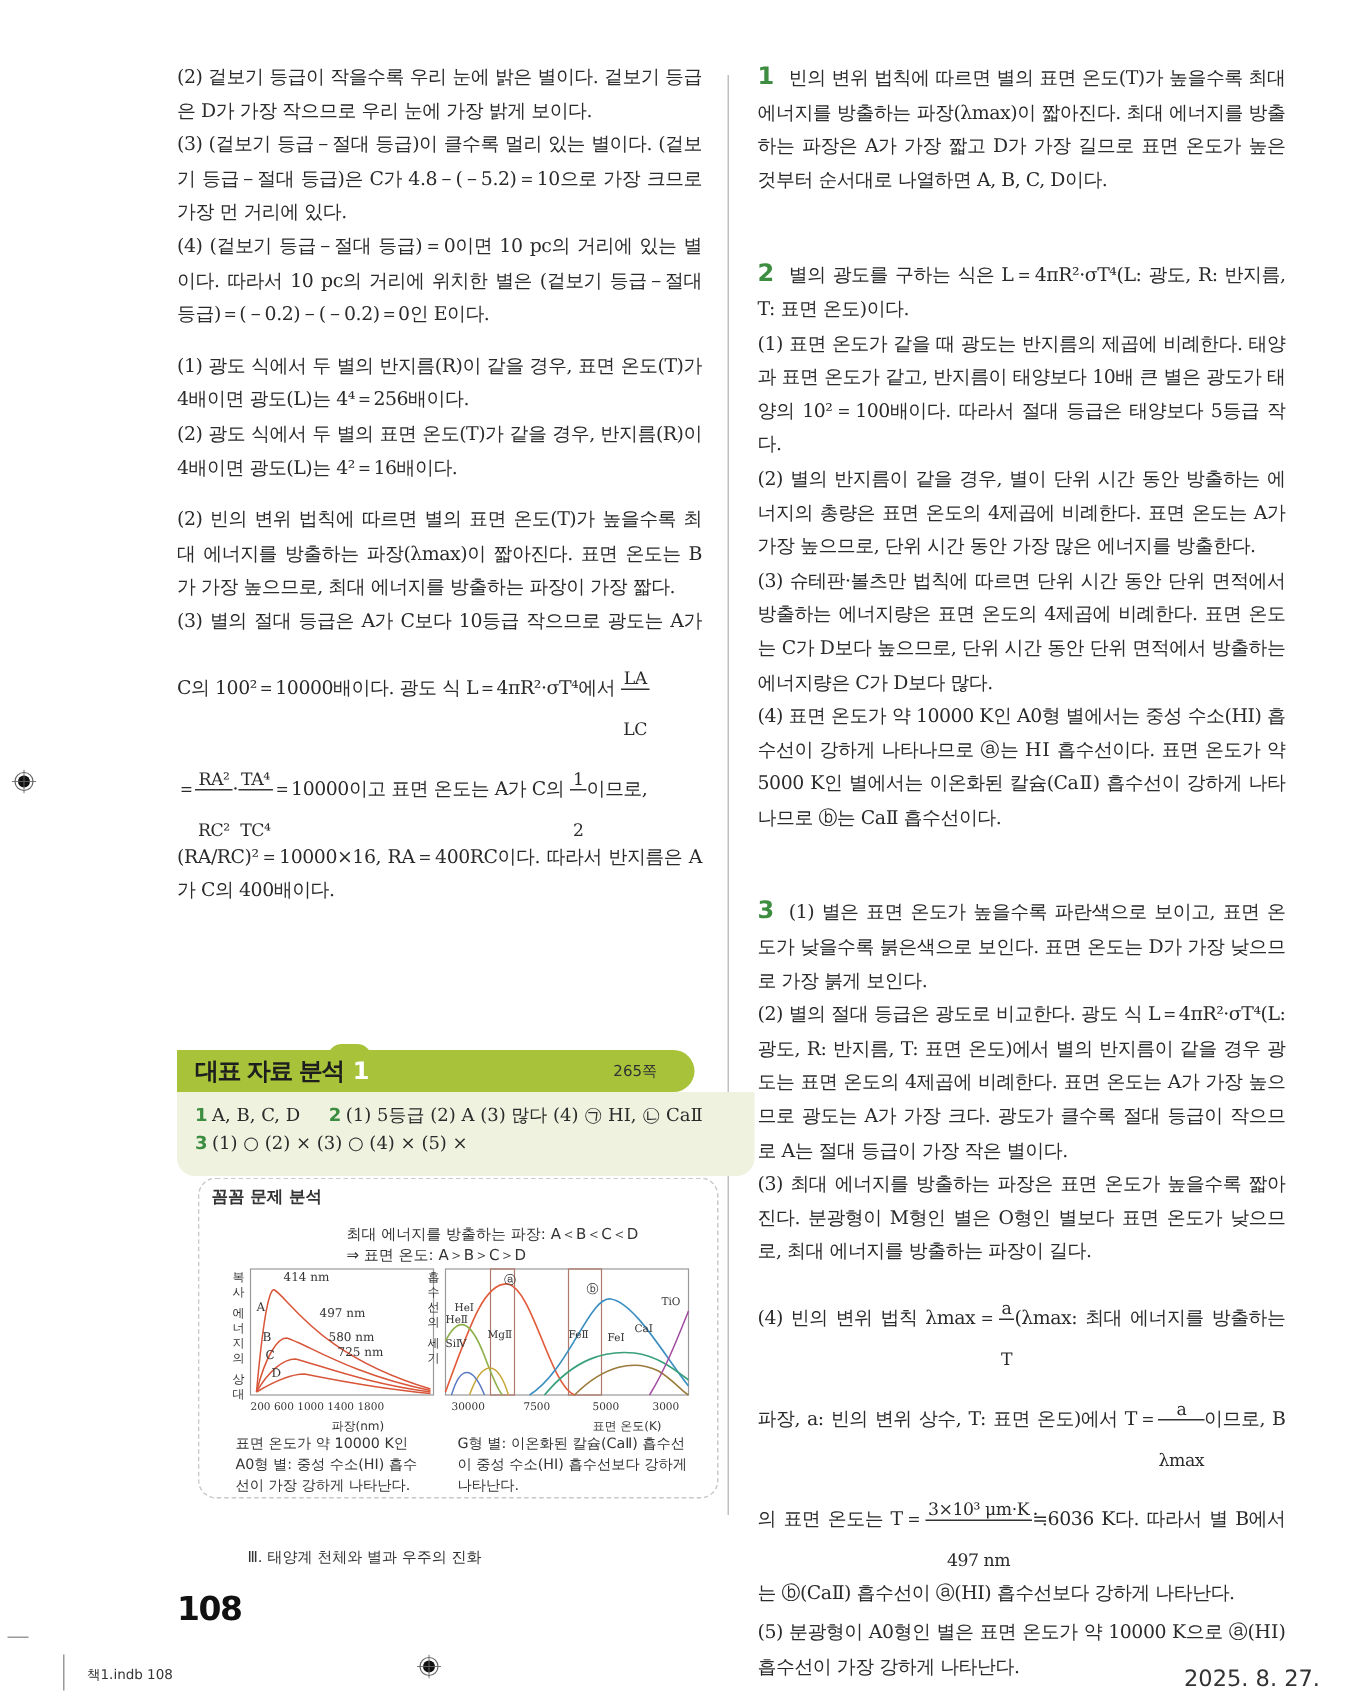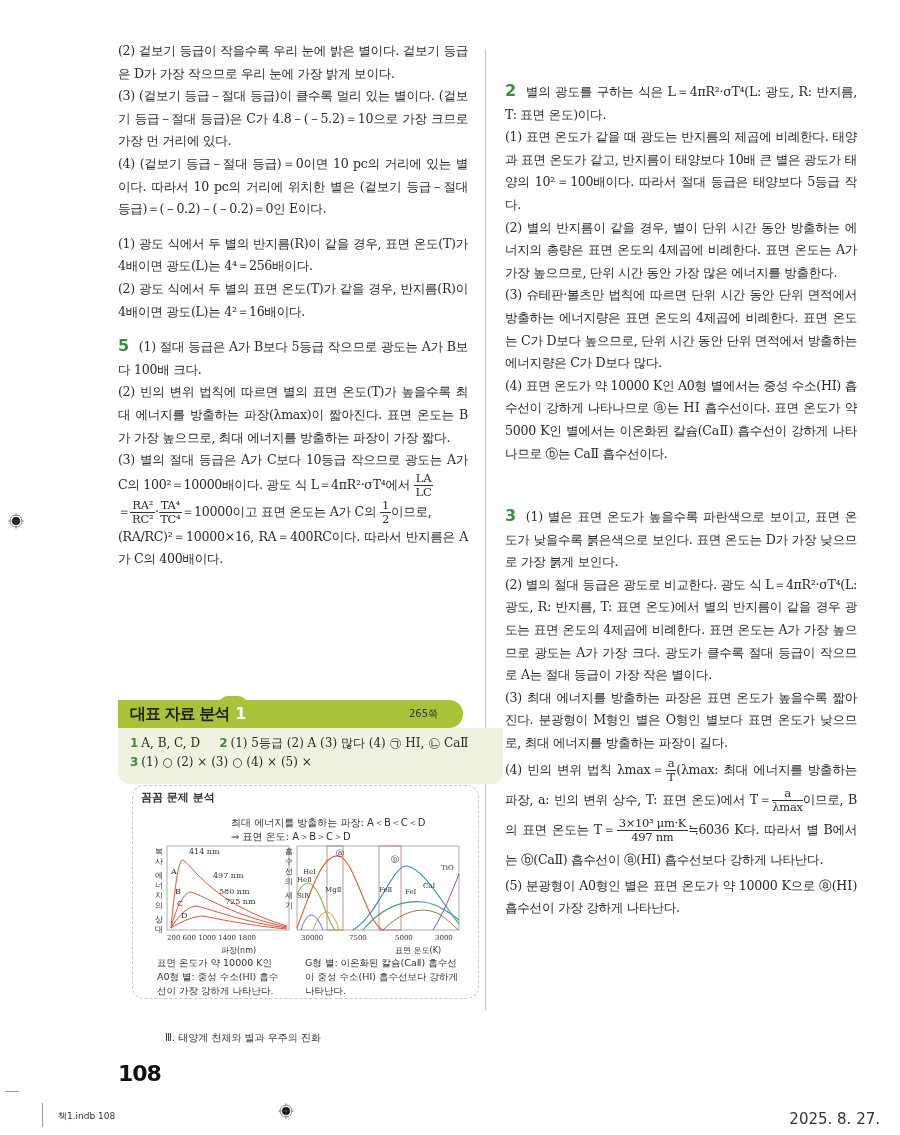--- a/index.html
+++ b/index.html
@@ -7,21 +7,21 @@
          font-family:"DejaVu Serif", serif; color:#2a2a2a; }
   .col { position:absolute; font-size:12.6px; line-height:22.6px; letter-spacing:-0.3px; }
   #left { left:118px; top:40px; width:350px; }
   #right { left:505px; top:40px; width:352px; }
   .divider { position:absolute; left:485px; top:50px; width:1px; height:960px; background:#bfbfbf; }
   p { margin:0; text-align:justify; }
   .qnum { font-family:"DejaVu Sans", sans-serif; font-weight:bold; color:#3c8d40; font-size:16px; margin-right:10px; }
   .gap-s { height:12px; }
   .gap-l { height:40px; }
   .frac { display:inline-block; vertical-align:middle; text-align:center; font-size:11.5px; line-height:13px; }
-  .frac span { display:block; }
+  .frac span { display:block;margin-top:20px; }
   .frac .num { border-bottom:1px solid #333; padding:0 2px; }
   
   .ansbox { position:absolute; left:118px; top:680px; width:345px; height:88px;margin-top:16px; }
   .ansbox .head { position:absolute; left:0; top:4px; width:345px; height:28px; background:#a8c33a;
          border-radius:0 14px 14px 0; }
   .ansbox .tab { position:absolute; left:100px; top:0; width:30px; height:10px; background:#a8c33a; border-radius:10px 10px 0 0; }
   .ansbox .title { position:absolute; left:12px; top:8px; font-family:"DejaVu Sans", sans-serif; font-weight:bold; font-size:16px; color:#1e1e1e; letter-spacing:-1px; }
   .ansbox .title .n { color:#fff; margin-left:6px; }
   .ansbox .page { position:absolute; right:25px; top:11px; font-family:"DejaVu Sans", sans-serif; font-size:10px; color:#333; }
   .ansbox .body { position:absolute; left:0; top:32px; width:345px; height:56px; background:#eef2df; border-radius:0 0 12px 12px;padding-left:40px; }
@@ -59,21 +59,20 @@
 <div class="divider"></div>
 
 <div id="left" class="col">
   <p>(2) 겉보기 등급이 작을수록 우리 눈에 밝은 별이다. 겉보기 등급은 D가 가장 작으므로 우리 눈에 가장 밝게 보이다.</p>
   <p>(3) (겉보기 등급－절대 등급)이 클수록 멀리 있는 별이다. (겉보기 등급－절대 등급)은 C가 4.8－(－5.2)＝10으로 가장 크므로 가장 먼 거리에 있다.</p>
   <p>(4) (겉보기 등급－절대 등급)＝0이면 10 pc의 거리에 있는 별이다. 따라서 10 pc의 거리에 위치한 별은 (겉보기 등급－절대 등급)＝(－0.2)－(－0.2)＝0인 E이다.</p>
   <div class="gap-s"></div>
   <p>(1) 광도 식에서 두 별의 반지름(R)이 같을 경우, 표면 온도(T)가 4배이면 광도(L)는 4⁴＝256배이다.</p>
   <p>(2) 광도 식에서 두 별의 표면 온도(T)가 같을 경우, 반지름(R)이 4배이면 광도(L)는 4²＝16배이다.</p>
   <div class="gap-s"></div>
-  <p><span class="qnum">5</span><span>(1) 절대 등급은 A가 B보다 5등급 작으므로 광도는 A가 B보다 100배 크다.</span></p>
   <p>(2) 빈의 변위 법칙에 따르면 별의 표면 온도(T)가 높을수록 최대 에너지를 방출하는 파장(λmax)이 짧아진다. 표면 온도는 B가 가장 높으므로, 최대 에너지를 방출하는 파장이 가장 짧다.</p>
   <p><span>(3) 별의 절대 등급은 A가 C보다 10등급 작으므로 광도는 A가 C의 100²＝10000배이다. 광도 식 L＝4πR²·σT⁴에서</span>
     <span class="frac"><span class="num">LA</span><span>LC</span></span>
   </p>
   <p>＝<span class="frac"><span class="num">RA²</span><span>RC²</span></span>·<span class="frac"><span class="num">TA⁴</span><span>TC⁴</span></span><span>＝10000이고 표면 온도는 A가 C의</span> <span class="frac"><span class="num">1</span><span>2</span></span><span>이므로,</span></p>
   <p><span>(RA/RC)²</span><span>＝10000×16, RA＝400RC이다. 따라서 반지름은 A가 C의 400배이다.</span></p>
 </div>
 
 <div class="ansbox">
   <div class="tab"></div>
@@ -150,20 +149,21 @@
     <text x="112" y="96" font-size="7" fill="#333">5000</text>
       <text x="152" y="96" font-size="7" fill="#333">3000</text>
   </svg>
   <div class="ann" style="left:262px;top:159px;font-size:8px">표면 온도(K)</div>
 
   <div class="cap" style="left:24px;top:170px;width:130px">표면 온도가 약 10000 K인 A0형 별: 중성 수소(HⅠ) 흡수선이 가장 강하게 나타난다.</div>
   <div class="cap" style="left:172px;top:170px;width:160px">G형 별: 이온화된 칼슘(CaⅡ) 흡수선이 중성 수소(HⅠ) 흡수선보다 강하게 나타난다.</div>
 </div>
 
 <div id="right" class="col">
+  <p><span class="qnum">1</span><span>빈의 변위 법칙에 따르면 별의 표면 온도(T)가 높을수록 최대 에너지를 방출하는 파장(λmax)이 짧아진다. 최대 에너지를 방출하는 파장은 A가 가장 짧고 D가 가장 길므로 표면 온도가 높은 것부터 순서대로 나열하면 A, B, C, D이다.</span></p>
   <div class="gap-l"></div>
   <p><span class="qnum">2</span><span>별의 광도를 구하는 식은 L＝4πR²·σT⁴(L: 광도, R: 반지름, T: 표면 온도)이다.</span></p>
   <p>(1) 표면 온도가 같을 때 광도는 반지름의 제곱에 비례한다. 태양과 표면 온도가 같고, 반지름이 태양보다 10배 큰 별은 광도가 태양의 10²＝100배이다. 따라서 절대 등급은 태양보다 5등급 작다.</p>
   <p>(2) 별의 반지름이 같을 경우, 별이 단위 시간 동안 방출하는 에너지의 총량은 표면 온도의 4제곱에 비례한다. 표면 온도는 A가 가장 높으므로, 단위 시간 동안 가장 많은 에너지를 방출한다.</p>
   <p>(3) 슈테판·볼츠만 법칙에 따르면 단위 시간 동안 단위 면적에서 방출하는 에너지량은 표면 온도의 4제곱에 비례한다. 표면 온도는 C가 D보다 높으므로, 단위 시간 동안 단위 면적에서 방출하는 에너지량은 C가 D보다 많다.</p>
   <p>(4) 표면 온도가 약 10000 K인 A0형 별에서는 중성 수소(HⅠ) 흡수선이 강하게 나타나므로 ⓐ는 HⅠ 흡수선이다. 표면 온도가 약 5000 K인 별에서는 이온화된 칼슘(CaⅡ) 흡수선이 강하게 나타나므로 ⓑ는 CaⅡ 흡수선이다.</p>
   <div class="gap-l"></div>
   <p><span class="qnum">3</span><span>(1) 별은 표면 온도가 높을수록 파란색으로 보이고, 표면 온도가 낮을수록 붉은색으로 보인다. 표면 온도는 D가 가장 낮으므로 가장 붉게 보인다.</span></p>
   <p>(2) 별의 절대 등급은 광도로 비교한다. 광도 식 L＝4πR²·σT⁴(L: 광도, R: 반지름, T: 표면 온도)에서 별의 반지름이 같을 경우 광도는 표면 온도의 4제곱에 비례한다. 표면 온도는 A가 가장 높으므로 광도는 A가 가장 크다. 광도가 클수록 절대 등급이 작으므로 A는 절대 등급이 가장 작은 별이다.</p>
   <p>(3) 최대 에너지를 방출하는 파장은 표면 온도가 높을수록 짧아진다. 분광형이 M형인 별은 O형인 별보다 표면 온도가 낮으므로, 최대 에너지를 방출하는 파장이 길다.</p>

